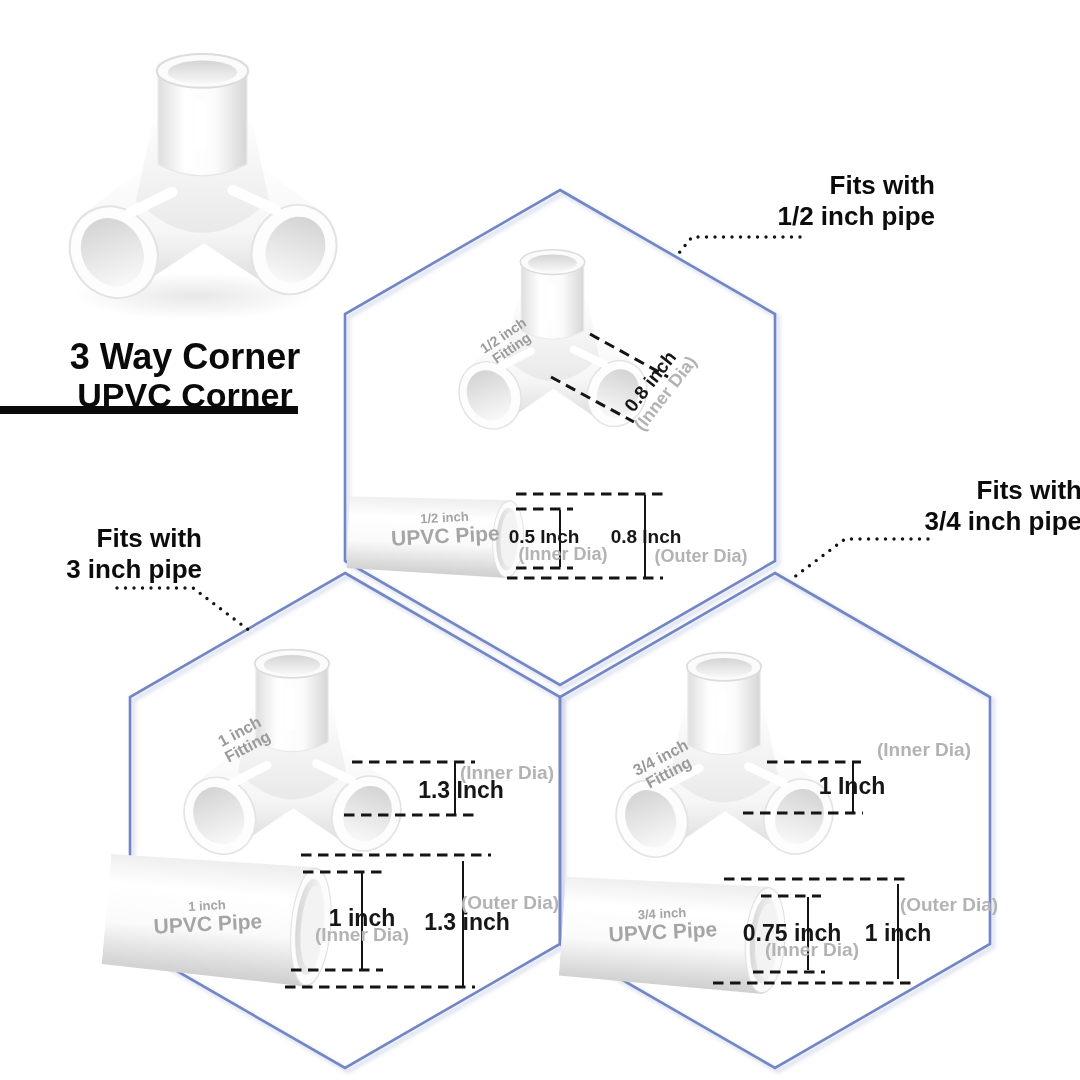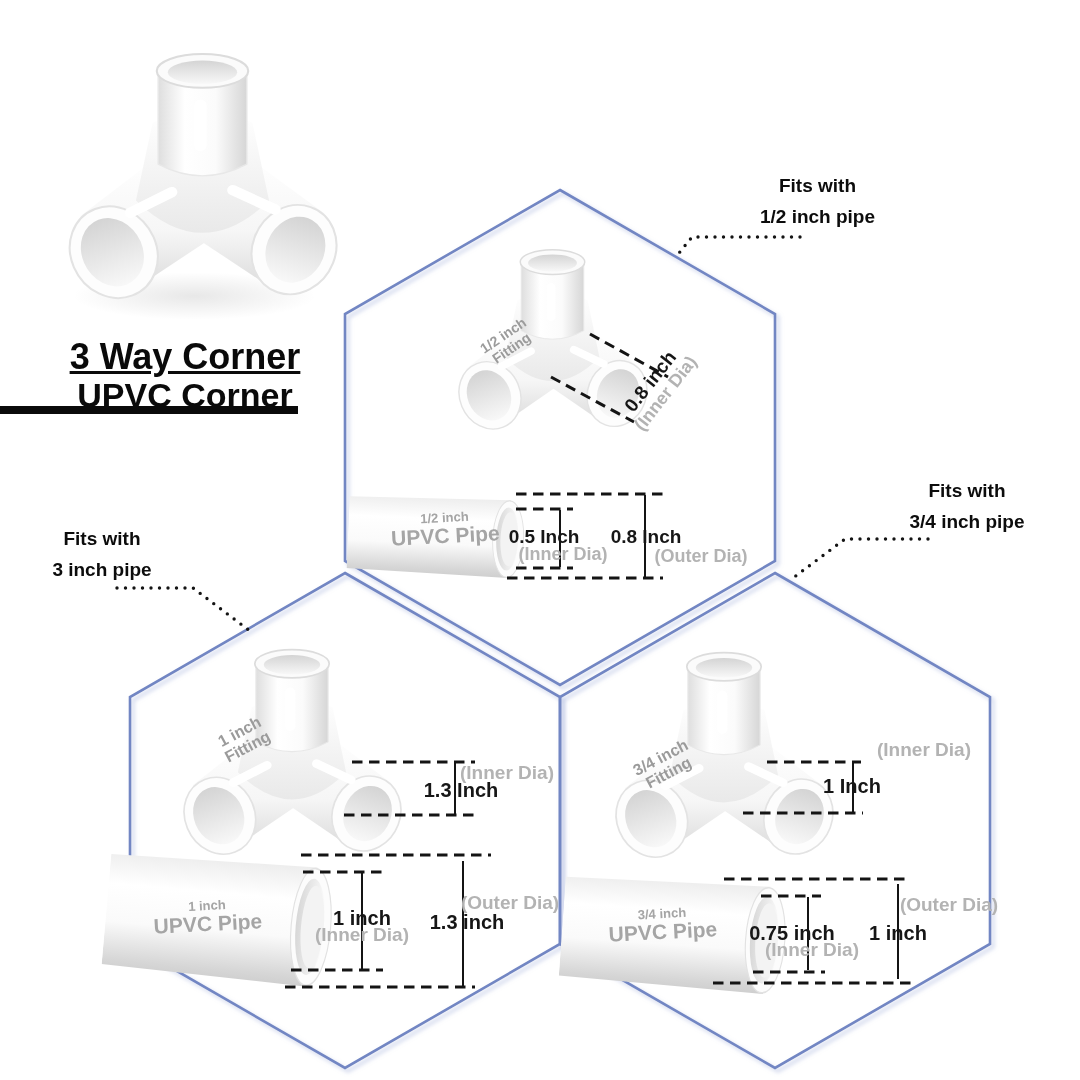--- a/index.html
+++ b/index.html
@@ -6,26 +6,26 @@
   .stage{
     position:relative;width:1080px;height:1080px;background:#ffffff;overflow:hidden;
     font-family:"Liberation Sans","DejaVu Sans",sans-serif;
   }
   .abs{position:absolute;}
   svg.layer{position:absolute;left:0;top:0;width:1080px;height:1080px;}
   .hex{fill:none;stroke:#7286c3;stroke-width:2.6;}
   .ld{fill:none;stroke:#141414;stroke-width:3.4;stroke-dasharray:0 8.5;stroke-linecap:round;}
   .dsh{stroke:#141414;stroke-width:3;stroke-dasharray:10.5 6.5;fill:none;}
   .sol{stroke:#141414;stroke-width:2;fill:none;}
-  .callout{font-size:19px;font-weight:800;color:#0c0c0c;text-align:center;line-height:31px;white-space:nowrap;}
+  .callout{font-size:26px;font-weight:800;color:#0c0c0c;text-align:right;line-height:31px;white-space:nowrap;}
   .title{font-size:36px;font-weight:800;color:#0a0a0a;text-align:center;line-height:39px;white-space:nowrap;}
   .title .t2{font-size:34px;}
   .underline{background:#0a0a0a;height:8px;}
   .dimval{font-size:19px;font-weight:800;color:#161616;text-align:center;white-space:nowrap;line-height:20px;}
-  .dimval.lg{font-size:20px;}
+  .dimval.lg{font-size:23px;}
   .dimcap{font-size:18px;font-weight:800;color:#b3b3b3;text-align:center;white-space:nowrap;line-height:19px;}
   .dimcap.lg{font-size:19px;}
   .pipelbl{text-align:center;color:#a5a5a5;font-weight:800;transform:rotate(-3deg);}
   .pipelbl .s1{font-size:13px;line-height:15px;}
   .pipelbl .s2{font-size:21px;line-height:22px;}
   .fitlbl{text-align:center;color:#9b9b9b;font-weight:800;white-space:nowrap;}
   .rotdim{text-align:center;}
   .heroShadow{background:radial-gradient(ellipse at center, rgba(110,110,110,.16), rgba(110,110,110,0) 70%);}
 </style>
 </head>
@@ -98,21 +98,21 @@
     <polygon class="hex" filter="url(#hexShadow)" points="560,190 775,314 775,561 560,685 345,561 345,314"></polygon>
     <polygon class="hex" filter="url(#hexShadow)" points="345,573 560,697 560,944 345,1068 130,944 130,697"></polygon>
     <polygon class="hex" filter="url(#hexShadow)" points="775,573 990,697 990,944 775,1068 560,944 560,697"></polygon>
   </svg>
 
   <div class="abs heroShadow" style="left:72px;top:272px;width:245px;height:48px;"></div>
   <svg class="abs" style="left:50px;top:45px;width:305px;height:272px;" viewBox="0 0 220 210" preserveAspectRatio="none">
       <use href="#fit3way"></use>
     </svg>
 
-  <div class="abs title" style="left:15px;top:337px;width:340px;text-decoration:underline;">
+  <div class="abs title" style="left:15px;top:337px;width:340px;">
     <div>3 Way Corner</div>
     <div class="t2">UPVC Corner</div>
   </div>
   <div class="abs underline" style="left:0;top:406px;width:298px;"></div>
 
   <svg class="layer" style="z-index:3;">
     <polyline class="ld" points="800,237 692,237 675,258"></polyline>
     <polyline class="ld" points="117,588 193,588 250,631"></polyline>
     <polyline class="ld" points="928,539 845,539 793,578"></polyline>
 

